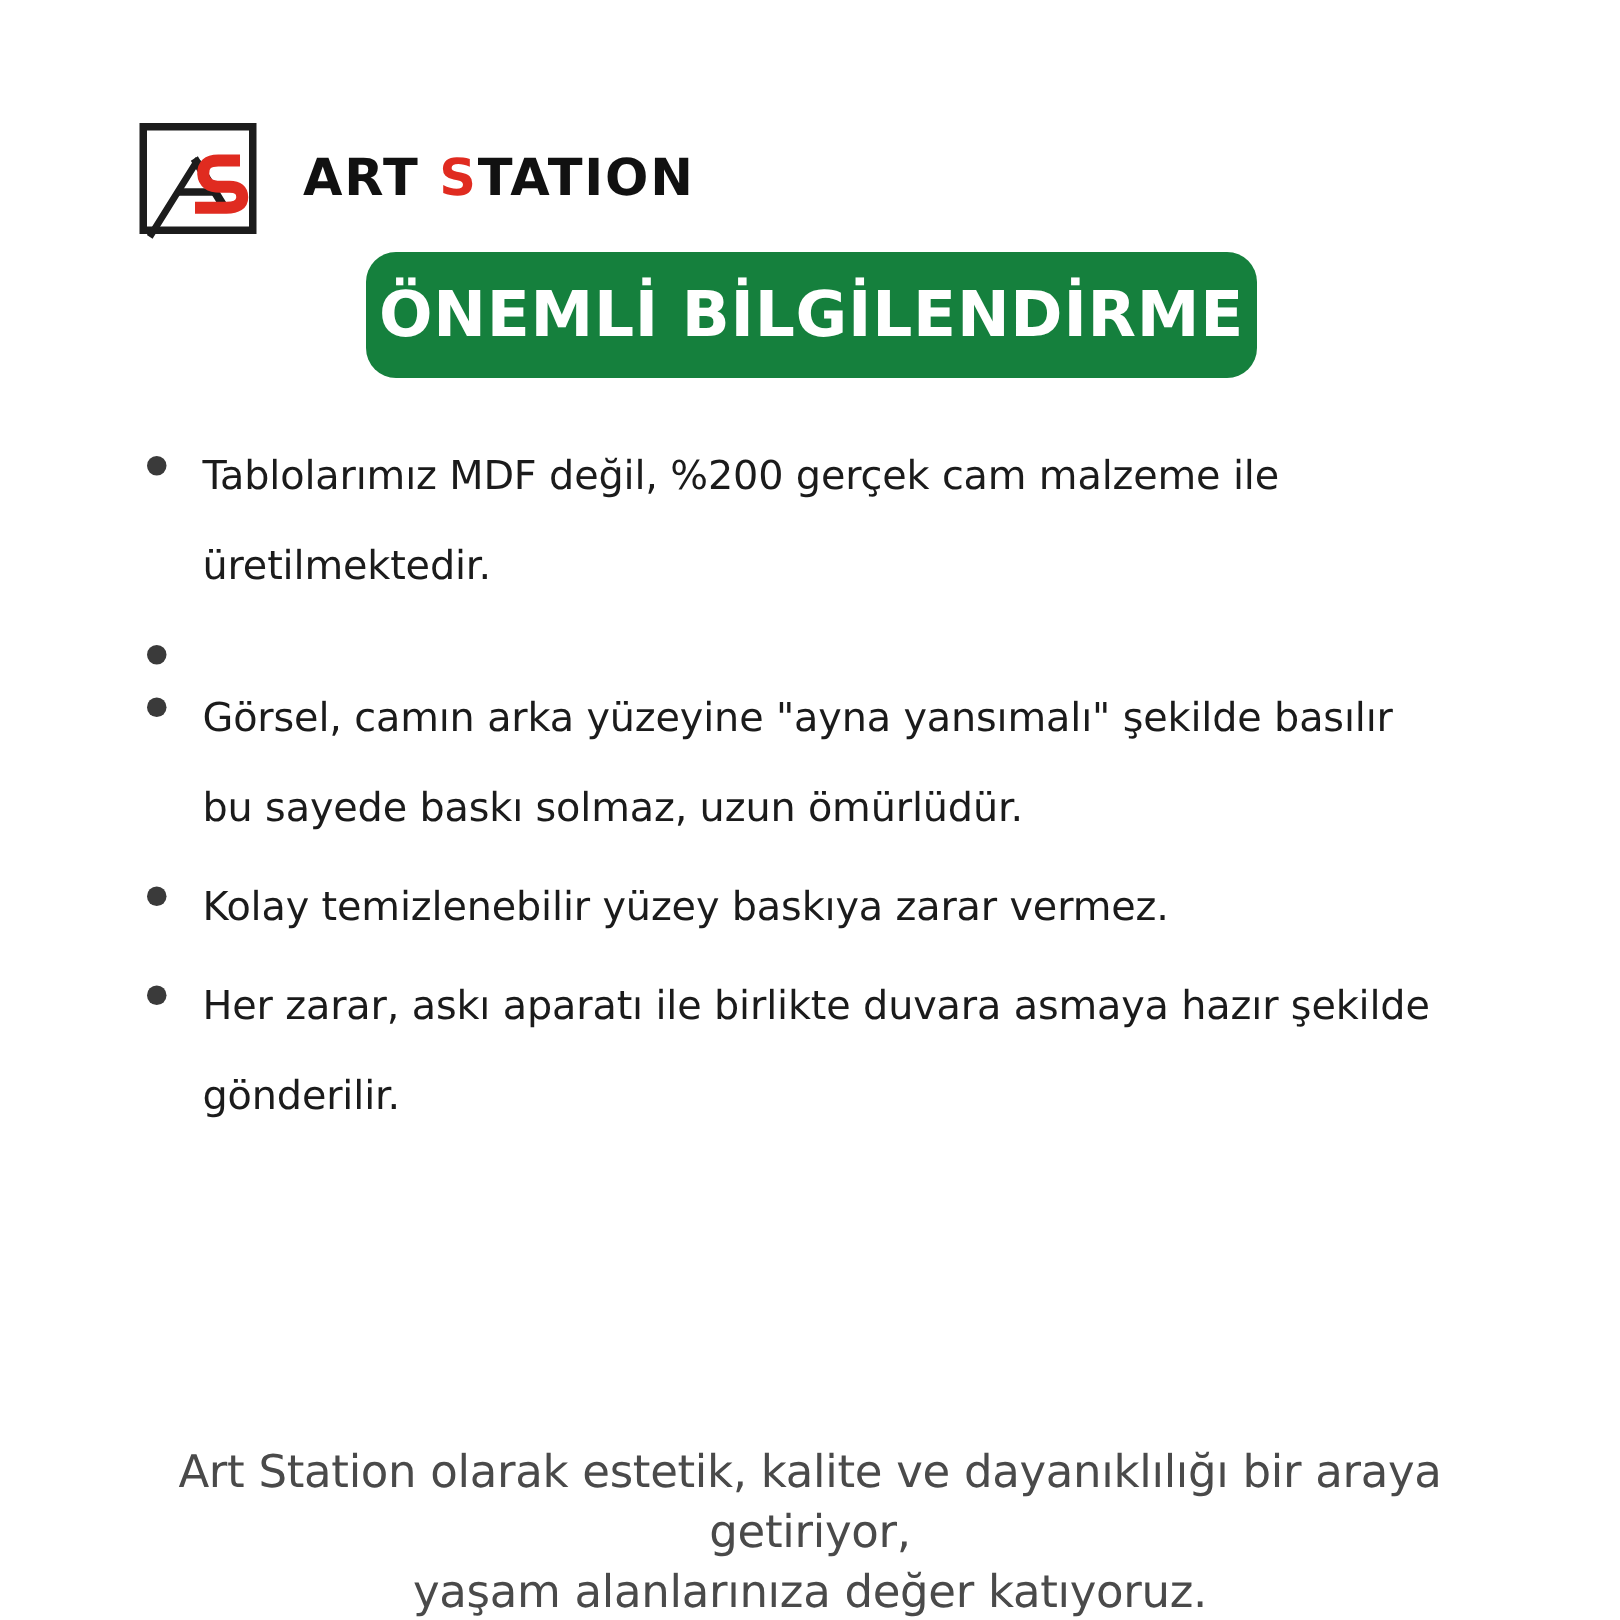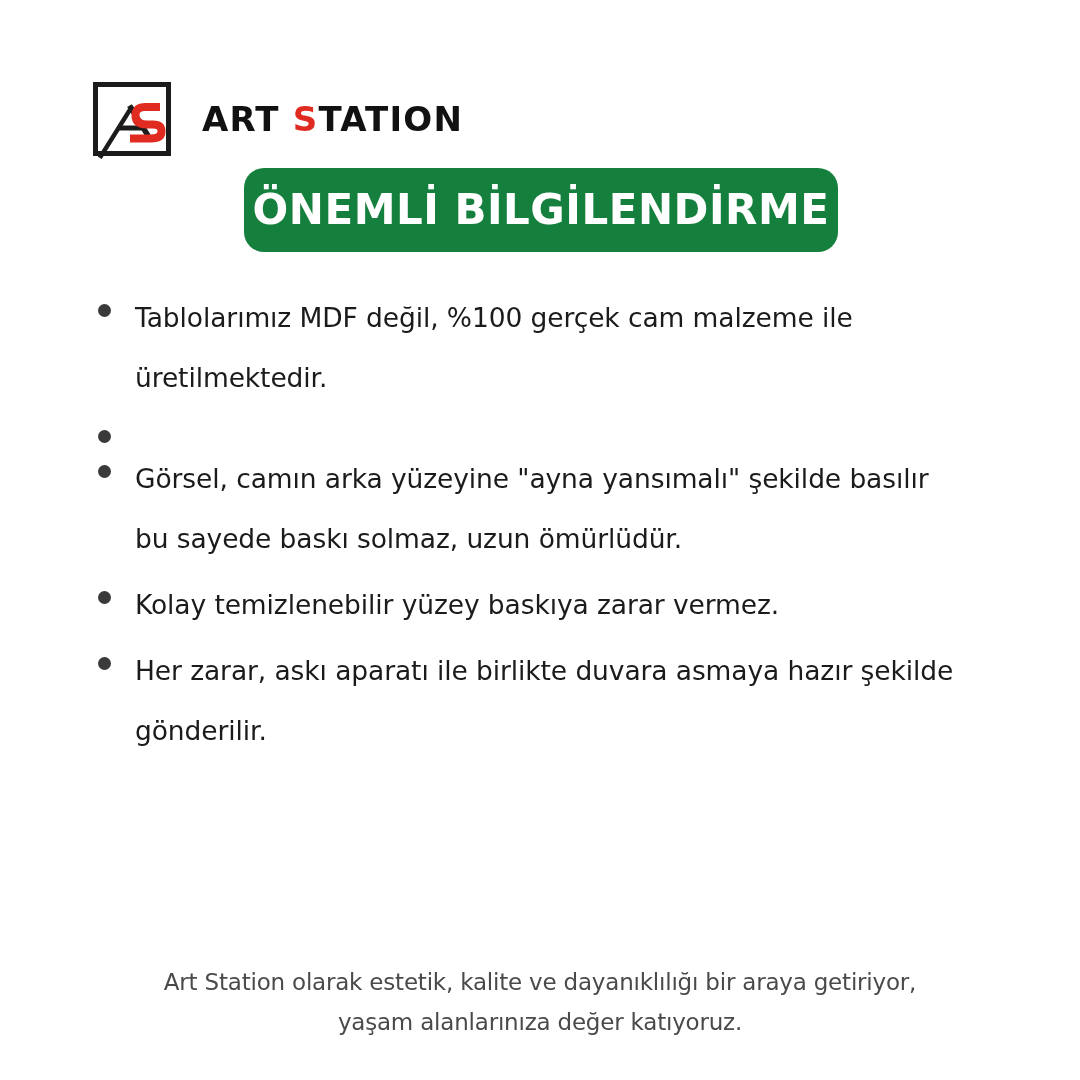--- a/index.html
+++ b/index.html
@@ -131,21 +131,21 @@
     position: absolute;
     left: 0;
     right: 0;
     top: 962px;
     text-align: center;
     padding: 0 100px;
     box-sizing: border-box;
   }
   .footer-line {
     font-family: "DejaVu Sans", "Liberation Sans", sans-serif;
-    font-size: 23px;
+    font-size: 30px;
     color: #4a4a4a;
     line-height: 40px;
     letter-spacing: -0.2px;
   }
 </style>
 </head>
 <body>
 
 <div class="page">
 
@@ -166,21 +166,21 @@
   </div>
 
   <div class="banner">
     <span class="banner-text">ÖNEMLİ BİLGİLENDİRME</span>
   </div>
 
   <div class="bullet-list">
 
     <div class="bullet-item">
       <span class="bullet-dot"></span>
-      <span class="bullet-text">Tablolarımız MDF değil, %100 gerçek cam malzeme ile üretilmektedir.</span>
+      <span class="bullet-text">Tablolarımız MDF değil, %200 gerçek cam malzeme ile üretilmektedir.</span>
     </div>
 
     <div class="bullet-item">
       <span class="bullet-dot"></span>
     </div>
 
     <div class="bullet-item">
       <span class="bullet-dot"></span>
       <span class="bullet-text"><span>Görsel, camın arka yüzeyine "ayna yansımalı" şekilde basılır</span><br><span>bu sayede baskı solmaz, uzun ömürlüdür.</span></span>
     </div>

